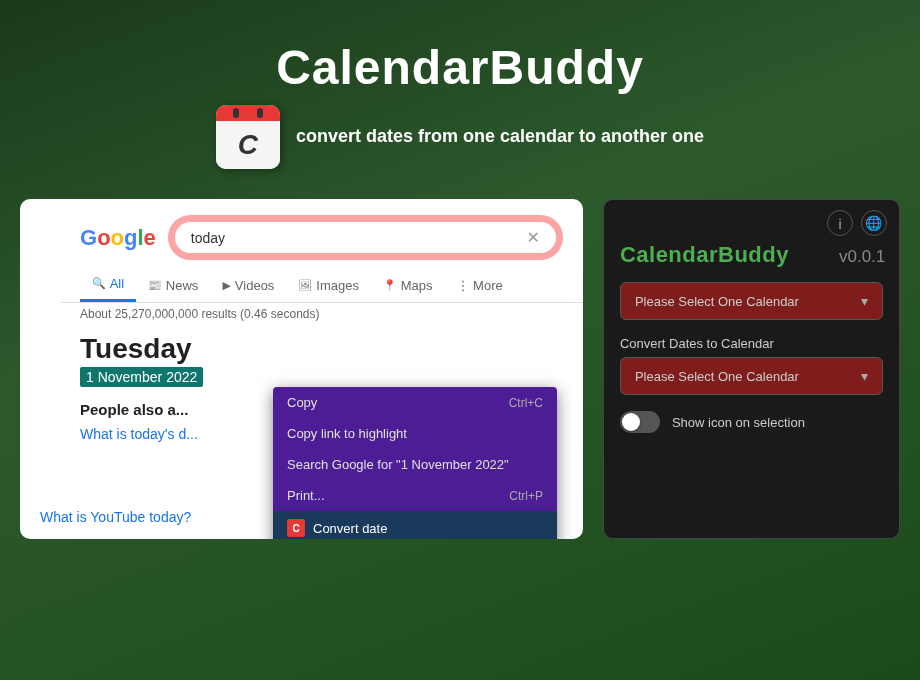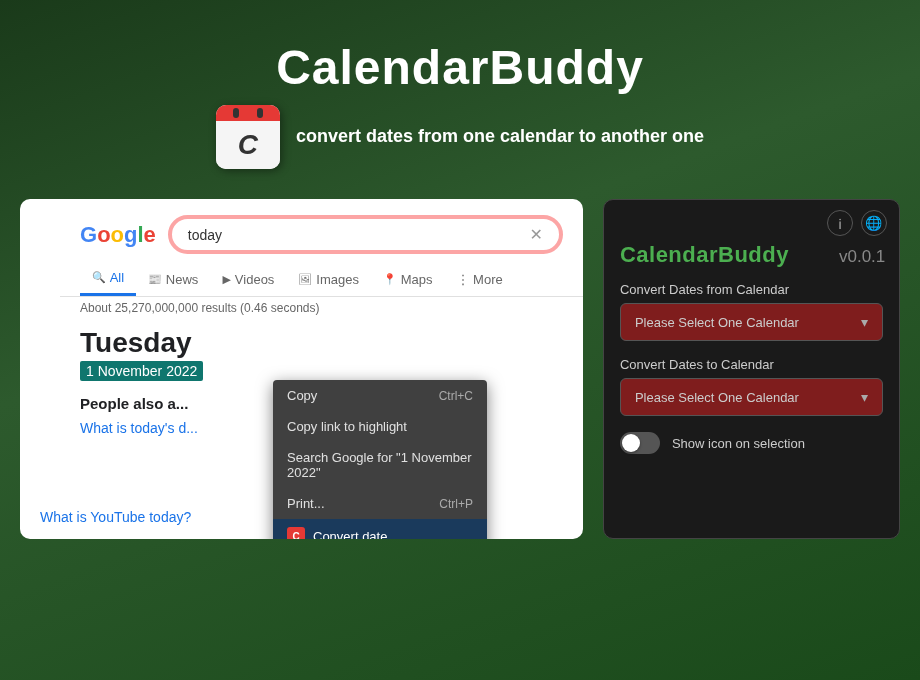--- a/index.html
+++ b/index.html
@@ -111,21 +111,21 @@
       font-weight: bold;
     }
     .g-blue { color: #4285F4; }
     .g-red { color: #EA4335; }
     .g-yellow { color: #FBBC04; }
     .g-green { color: #34A853; }
     .google-search-bar {
       flex: 1;
       display: flex;
       align-items: center;
-      border: 4px solid #fca5a5;
+      border: 7px solid #fca5a5;
       border-radius: 24px;
       padding: 6px 16px;
       justify-content: space-between;
     }
     .google-search-text {
       font-size: 14px;
       color: #333;
     }
     .google-x {
       color: #999;
@@ -186,23 +186,23 @@
       margin-top: 8px;
       font-size: 14px;
       color: #1a73e8;
       cursor: pointer;
     }
 
     
     .context-menu {
       position: absolute;
       left: 253px;
-      top: 181px;
-      width: 214px;
-      background: #404040;
+      top: 188px;
+      width: 284px;
+      background: #4c1d95;
       border-radius: 4px;
       box-shadow: 0 4px 16px rgba(0,0,0,0.5);
       overflow: hidden;
       z-index: 10;
     }
     .context-menu-item {
       display: flex;
       align-items: center;
       justify-content: space-between;
       padding: 8px 14px;
@@ -433,21 +433,20 @@
       </div>
       <div class="ext-header-icon">
         <span>🌐</span>
       </div>
     </div>
     <div class="ext-title-row">
       <span class="ext-title">CalendarBuddy</span>
       <span class="ext-version">v0.0.1</span>
     </div>
     <div class="ext-body">
-      <div class="ext-label">Convert Dates from Calendar</div>
       <div class="ext-select">
         <span>Please Select One Calendar</span>
         <span class="ext-select-arrow">▾</span>
       </div>
       <div class="ext-label">Convert Dates to Calendar</div>
       <div class="ext-select">
         <span>Please Select One Calendar</span>
         <span class="ext-select-arrow">▾</span>
       </div>
       <div class="ext-toggle-row">

